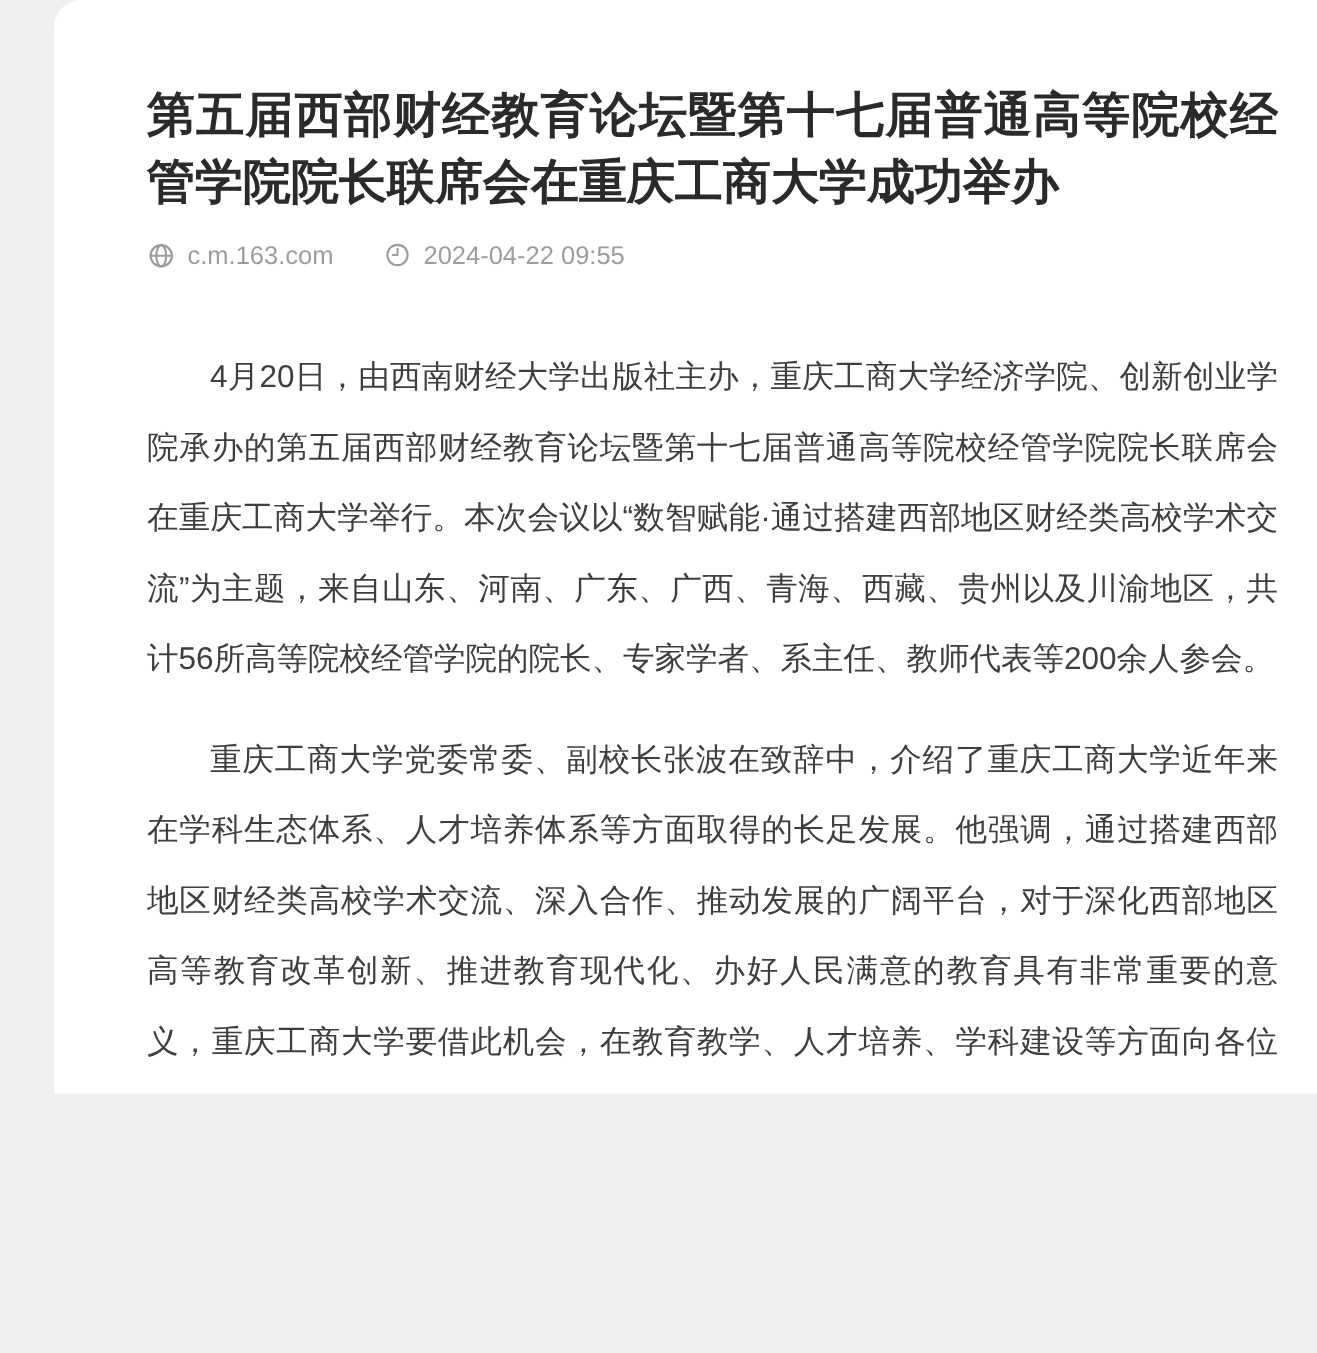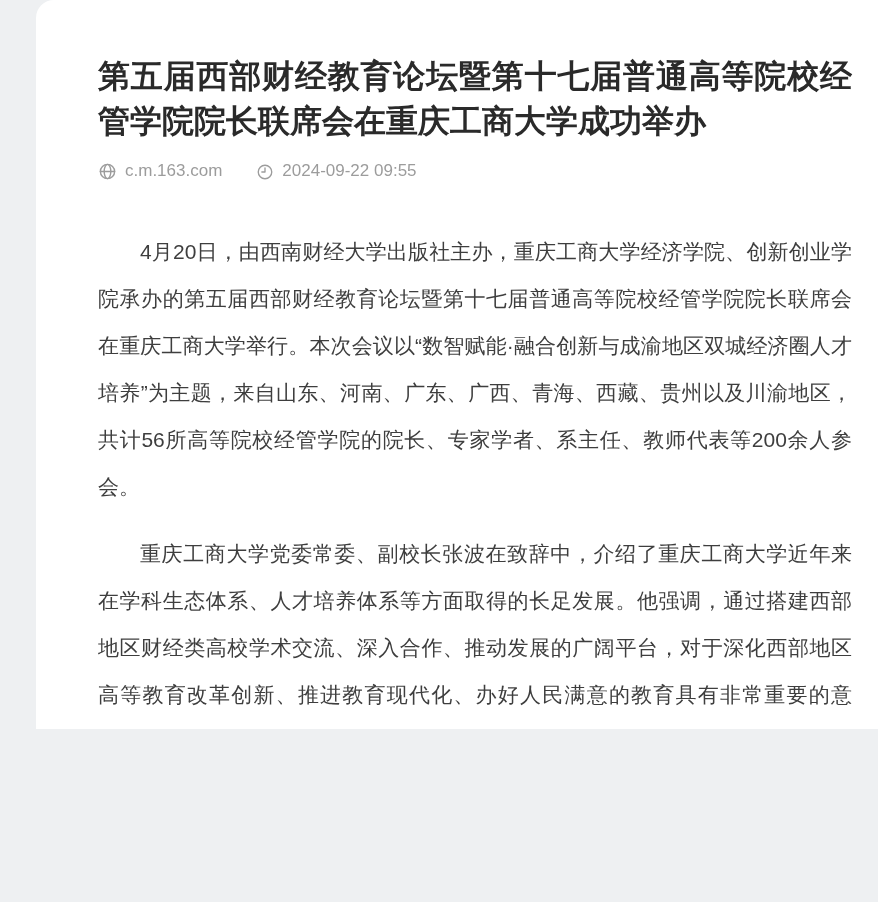--- a/index.html
+++ b/index.html
@@ -24,21 +24,21 @@
     margin: 0;
     font-size: 32px;
     line-height: 45px;
     font-weight: 700;
     color: #2a2a2a;
     text-align: justify;
   }
   .meta-row {
     margin-top: 17px;
     display: flex;
-    align-items: flex-end;
+    align-items: flex-start;
     font-size: 17px;
     color: #9c9c9c;
   }
   .meta-icon {
     display: inline-flex;
     align-items: center;
     flex: 0 0 auto;
   }
   .meta-icon svg { display: block; }
   .source-text { margin-left: 8px; }
@@ -72,21 +72,21 @@
       </svg>
     </span>
     <span class="source-text">c.m.163.com</span>
 
     <span class="meta-icon clock-wrap">
       <svg width="18" height="18" viewBox="0 0 24 24" fill="none" stroke="#9c9c9c" stroke-width="1.8" stroke-linecap="round" stroke-linejoin="round">
         <circle cx="12" cy="12" r="9"></circle>
         <polyline points="12,6.5 12,12 7.8,12"></polyline>
       </svg>
     </span>
-    <span class="time-text">2024-09-22 09:55</span>
+    <span class="time-text">2024-04-22 09:55</span>
   </div>
 
   <div class="article-body">
-    <p>4月20日，由西南财经大学出版社主办，重庆工商大学经济学院、创新创业学院承办的第五届西部财经教育论坛暨第十七届普通高等院校经管学院院长联席会在重庆工商大学举行。本次会议以“数智赋能·融合创新与成渝地区双城经济圈人才培养”为主题，来自山东、河南、广东、广西、青海、西藏、贵州以及川渝地区，共计56所高等院校经管学院的院长、专家学者、系主任、教师代表等200余人参会。</p>
+    <p>4月20日，由西南财经大学出版社主办，重庆工商大学经济学院、创新创业学院承办的第五届西部财经教育论坛暨第十七届普通高等院校经管学院院长联席会在重庆工商大学举行。本次会议以“数智赋能·通过搭建西部地区财经类高校学术交流”为主题，来自山东、河南、广东、广西、青海、西藏、贵州以及川渝地区，共计56所高等院校经管学院的院长、专家学者、系主任、教师代表等200余人参会。</p>
     <p>重庆工商大学党委常委、副校长张波在致辞中，介绍了重庆工商大学近年来在学科生态体系、人才培养体系等方面取得的长足发展。他强调，通过搭建西部地区财经类高校学术交流、深入合作、推动发展的广阔平台，对于深化西部地区高等教育改革创新、推进教育现代化、办好人民满意的教育具有非常重要的意义，重庆工商大学要借此机会，在教育教学、人才培养、学科建设等方面向各位来宾取经借鉴。希望各位参会院校的专家以此为契机，深化交流合作，携手共赢发展，努力为推动西部地区高等财经教育的高质量发展和经济社会建设贡献智慧和方案。</p>
   </div>
 
 </div>
 
 </body></html>

